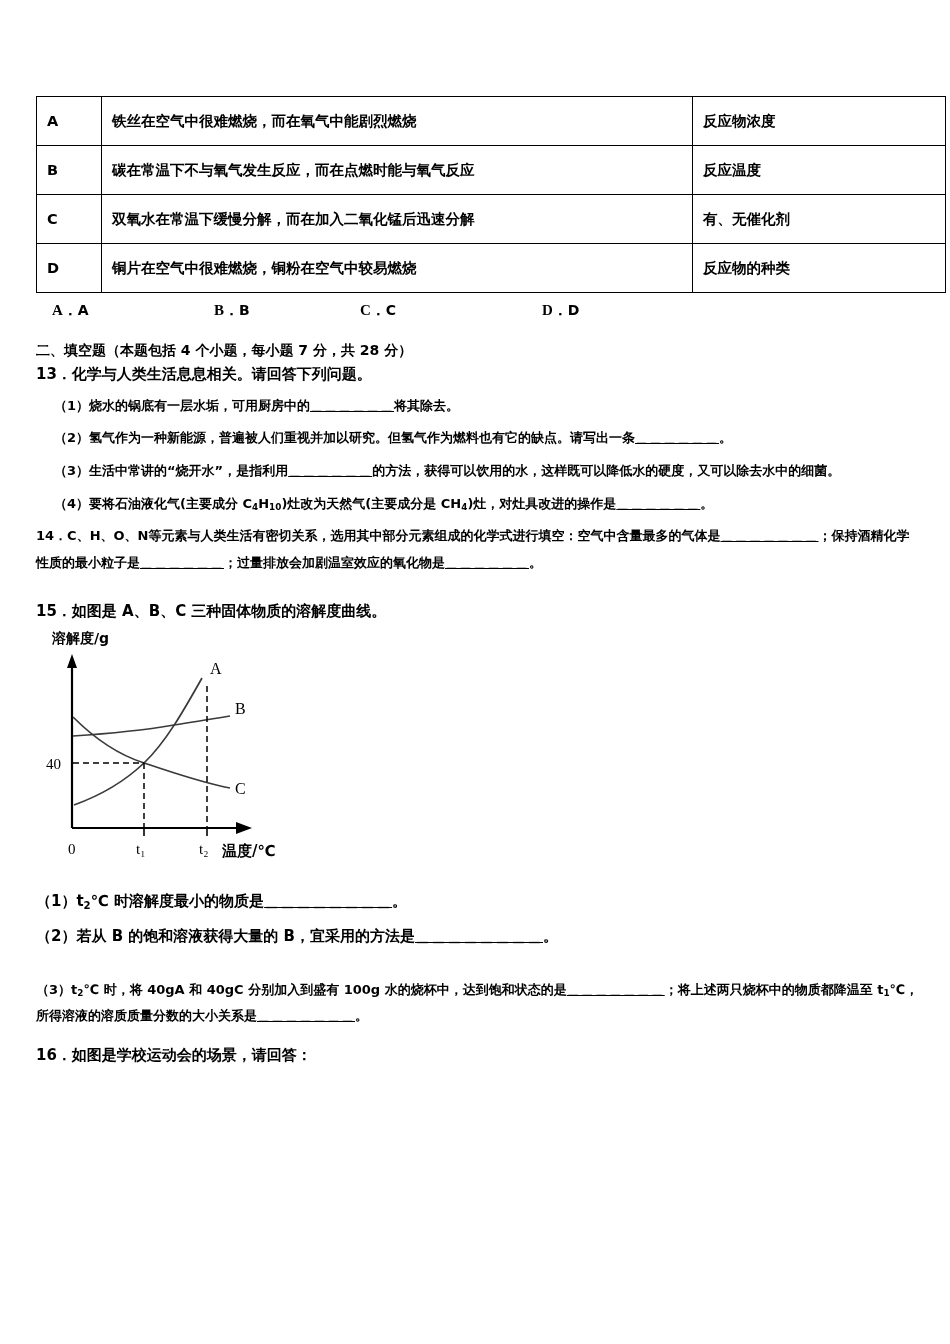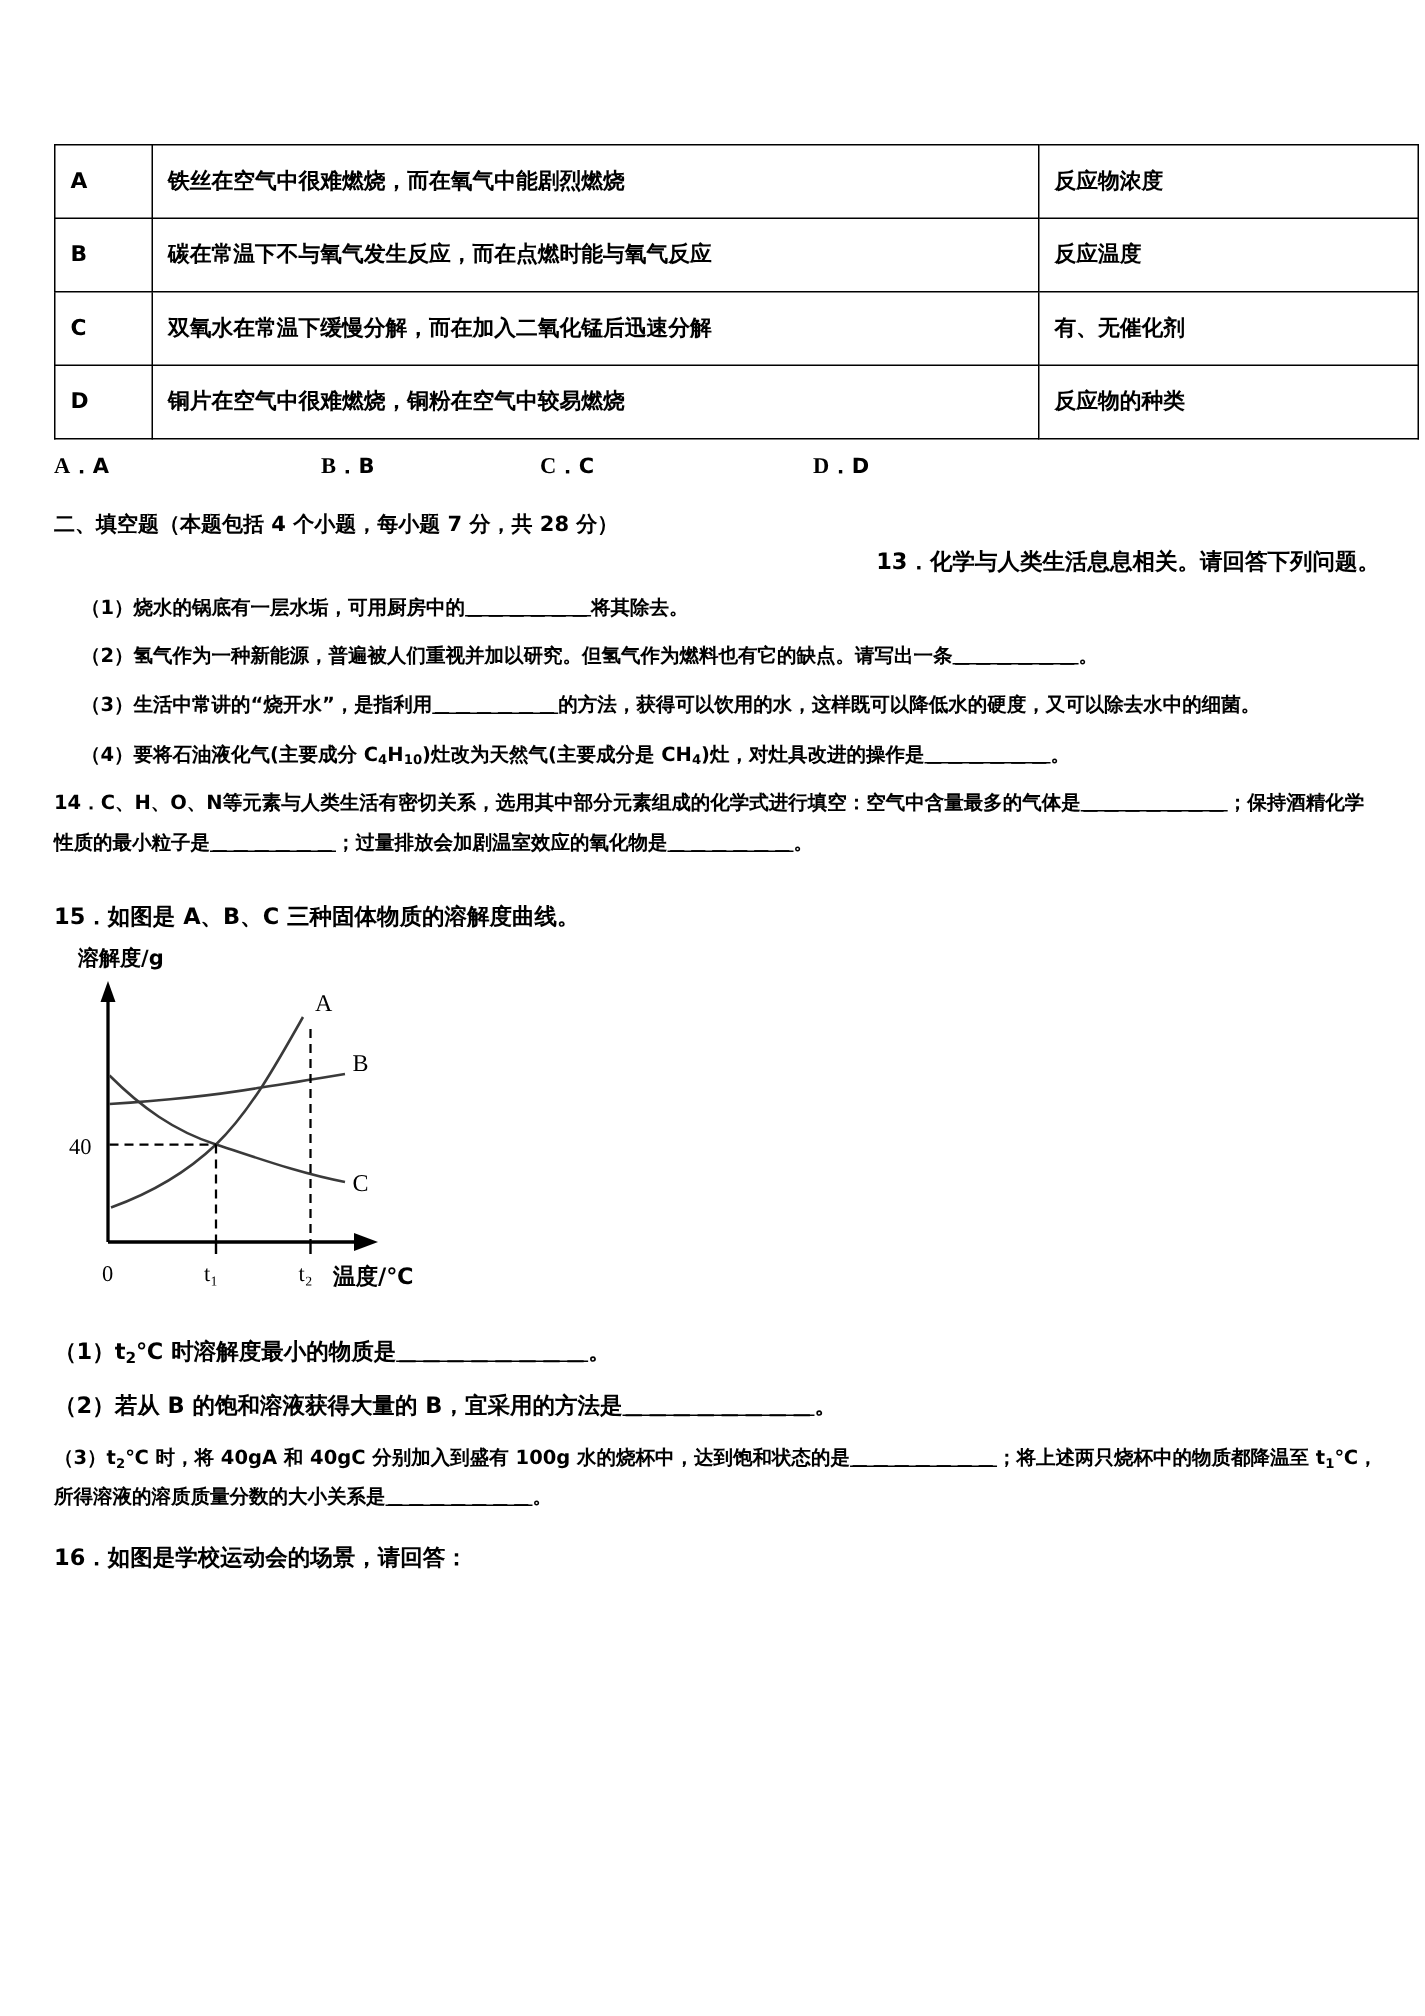--- a/index.html
+++ b/index.html
@@ -56,21 +56,21 @@
     font-weight: bold;
     font-family: "Liberation Serif", serif;
     display: block;
     position: relative;
     height: 24px;
   }
   .choices .ch {
     position: absolute;
     white-space: nowrap;
   }
-  .ch-a { left: 0px; }
+  .ch-a { left: 16px; }
   .ch-b { left: 178px; }
   .ch-c { left: 324px; }
   .ch-d { left: 506px; }
   .ch .lab { font-family: "Liberation Serif", serif; }
   .ch .val { font-family: "DejaVu Sans", sans-serif; font-size: 14px; }
 
   
   .sec-head {
     margin-top: 14px;
     font-size: 14px;
@@ -78,21 +78,21 @@
     font-family: "DejaVu Sans", "Liberation Sans", sans-serif;
     line-height: 1.6;
   }
   .q-line {
     font-size: 15px;
     font-weight: bold;
     font-family: "DejaVu Sans", "Liberation Sans", sans-serif;
     line-height: 1.55;
     margin-top: 4px;
   }
-  .q-line.tight { margin-top: 2px; text-align: right; }
+  .q-line.tight { margin-top: 2px; }
   .para {
     font-size: 13px;
     font-weight: bold;
     font-family: "DejaVu Sans", "Liberation Sans", sans-serif;
     line-height: 2.05;
     margin-top: 6px;
   }
   .para.indent { text-indent: 18px; }
   .blank-u { text-decoration: underline; letter-spacing: 1px; }
   sub { font-size: 0.68em; vertical-align: -0.28em; }
@@ -216,20 +216,20 @@
   </div>
 
   <div class="q-line" style="margin-top:25px;">
     <span>（1）t</span><sub>2</sub><span>℃ 时溶解度最小的物质是</span><span class="blank-u">＿＿＿＿＿＿＿＿</span><span>。</span>
   </div>
 
   <div class="q-line" style="margin-top:12px;">
     <span>（2）若从 B 的饱和溶液获得大量的 B，宜采用的方法是</span><span class="blank-u">＿＿＿＿＿＿＿＿</span><span>。</span>
   </div>
 
-  <div class="para" style="margin-top:10px;">
+  <div class="para" style="margin-top:28px;">
     <span>（3）t</span><sub>2</sub><span>℃ 时，将 40gA 和 40gC 分别加入到盛有 100g 水的烧杯中，达到饱和状态的是</span><span class="blank-u">＿＿＿＿＿＿＿</span><span>；将上述两只烧杯中的物质都降温至 t</span><sub>1</sub><span>℃，所得溶液的溶质质量分数的大小关系是</span><span class="blank-u">＿＿＿＿＿＿＿</span><span>。</span>
   </div>
 
   <div class="q-line" style="margin-top:14px;">16．如图是学校运动会的场景，请回答：</div>
 
  </div>
 </div>
 
 </body></html>

